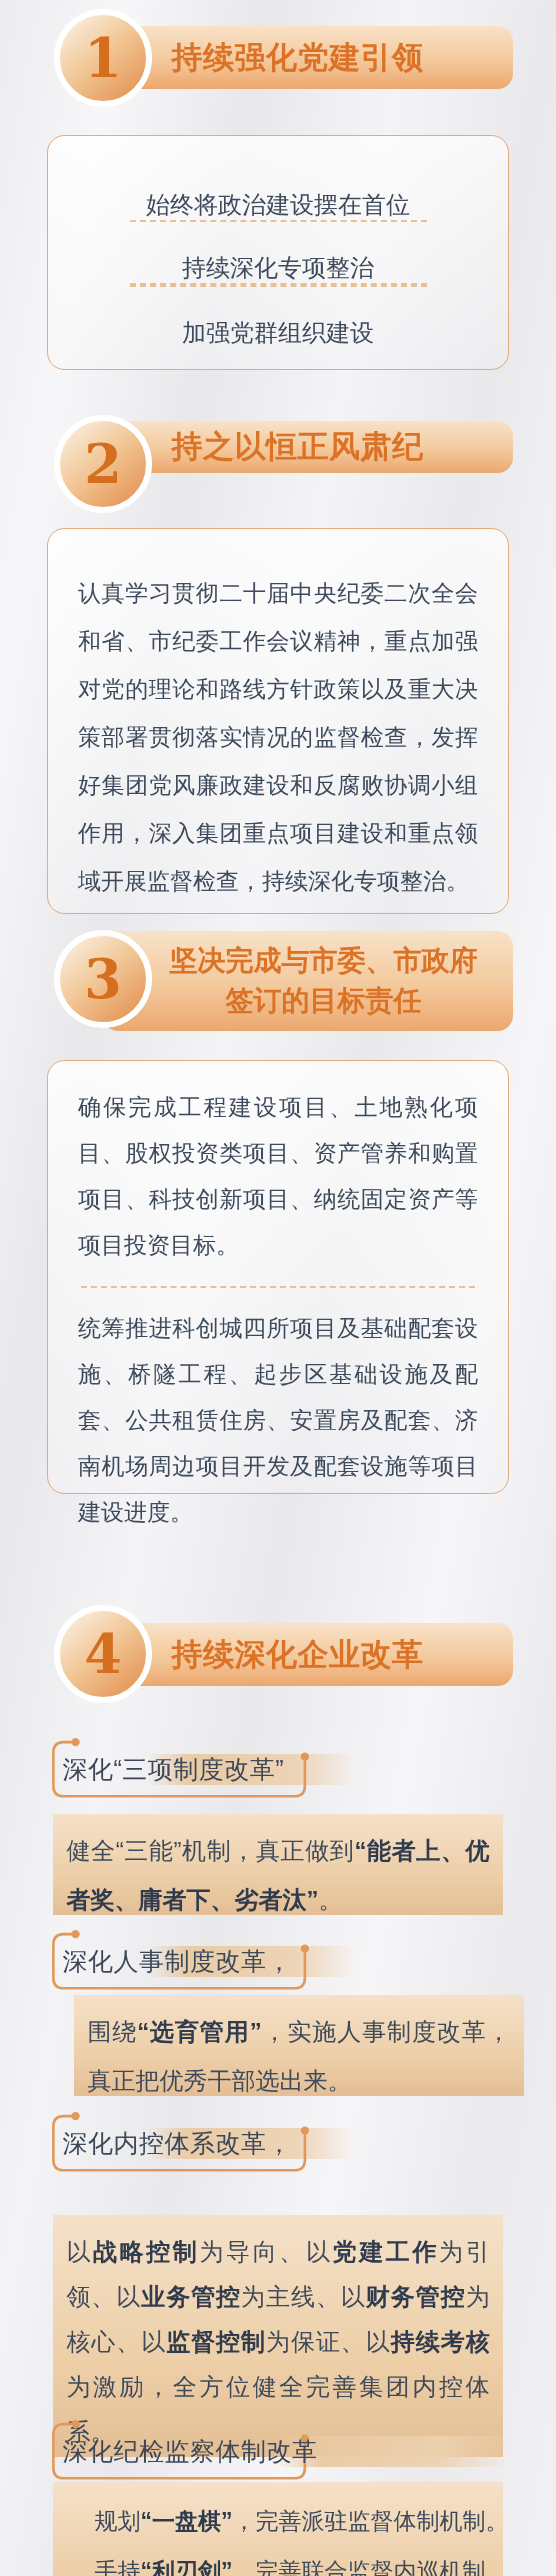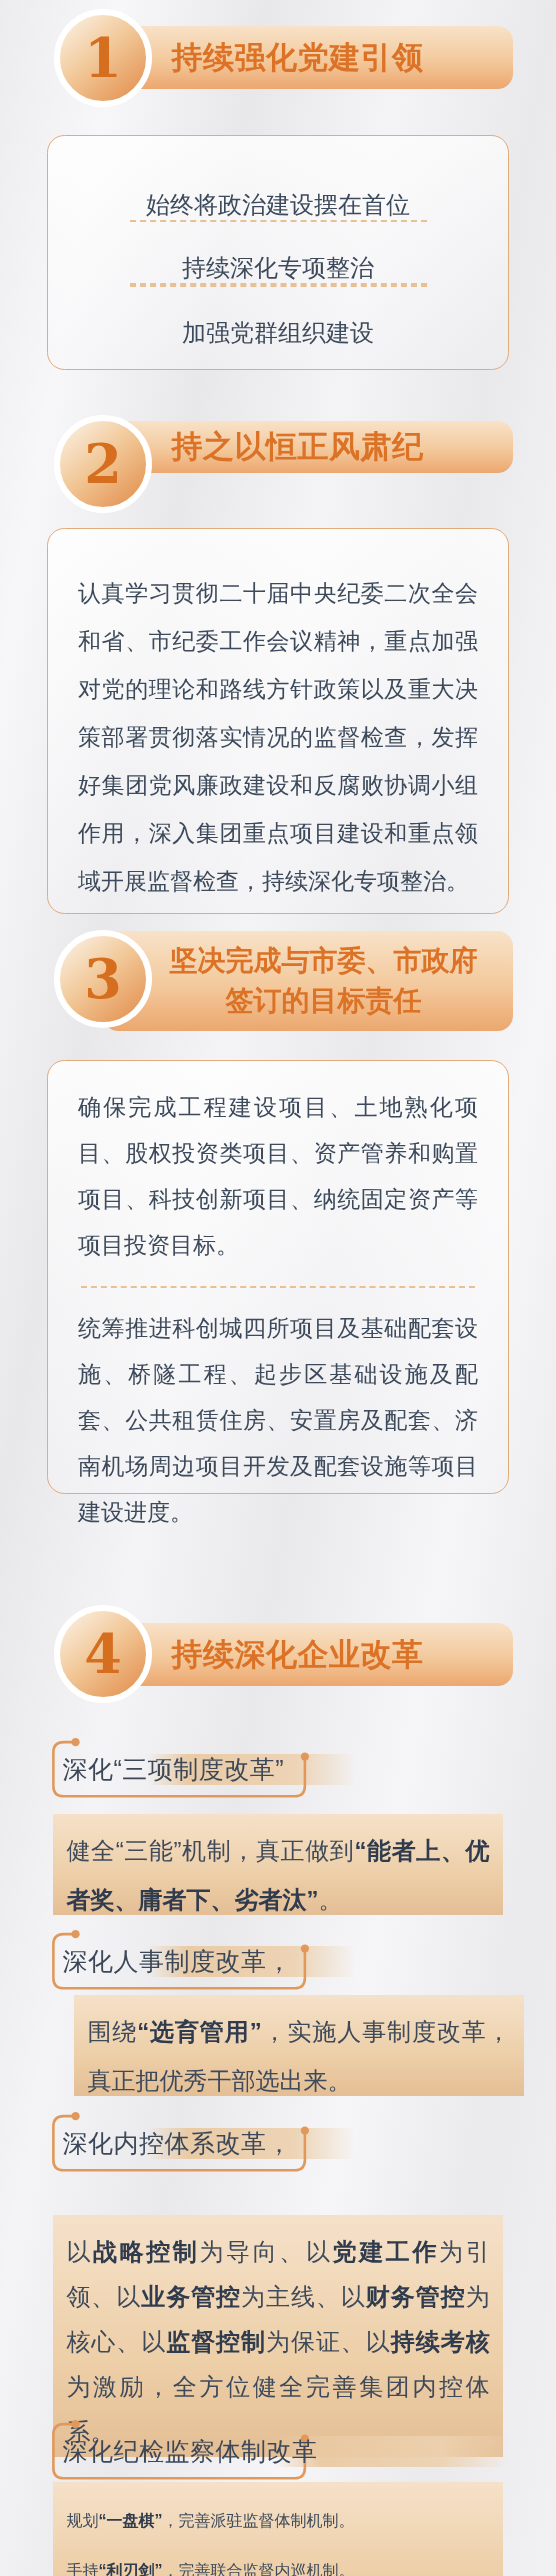--- a/index.html
+++ b/index.html
@@ -41,21 +41,21 @@
   .ltext{position:absolute;left:15.5px;top:0;height:64px;display:flex;align-items:center;
     font-size:25px;font-weight:400;color:#3C4858;letter-spacing:0.5px;}
   
   .band{position:absolute;left:53px;width:450px;box-sizing:border-box;
     background:linear-gradient(180deg,#F5E1C9 0%,#EDCFA8 60%,#E4BE95 100%);
     padding:12.4px 13.4px;color:#3E4A5A;}
   .band p{margin:0;font-size:24px;text-align:justify;text-justify:inter-ideograph;}
   .band .b{font-weight:700;color:#303C4D;}
   .band1 p,.band2 p{line-height:49px;}
   .band3 p{line-height:45px;}
-  .band4 p{line-height:50px;white-space:nowrap;font-size:16px;}
+  .band4 p{line-height:50px;white-space:nowrap;font-size:23px;margin-left:28px;}
 </style>
 </head>
 <body>
 
 <div id="page">
 
   <div class="hbar" style="top:26px;height:63px;">
     <span class="htitle">持续强化党建引领</span>
   </div>
   <div class="hcircle" style="top:9.3px;">

